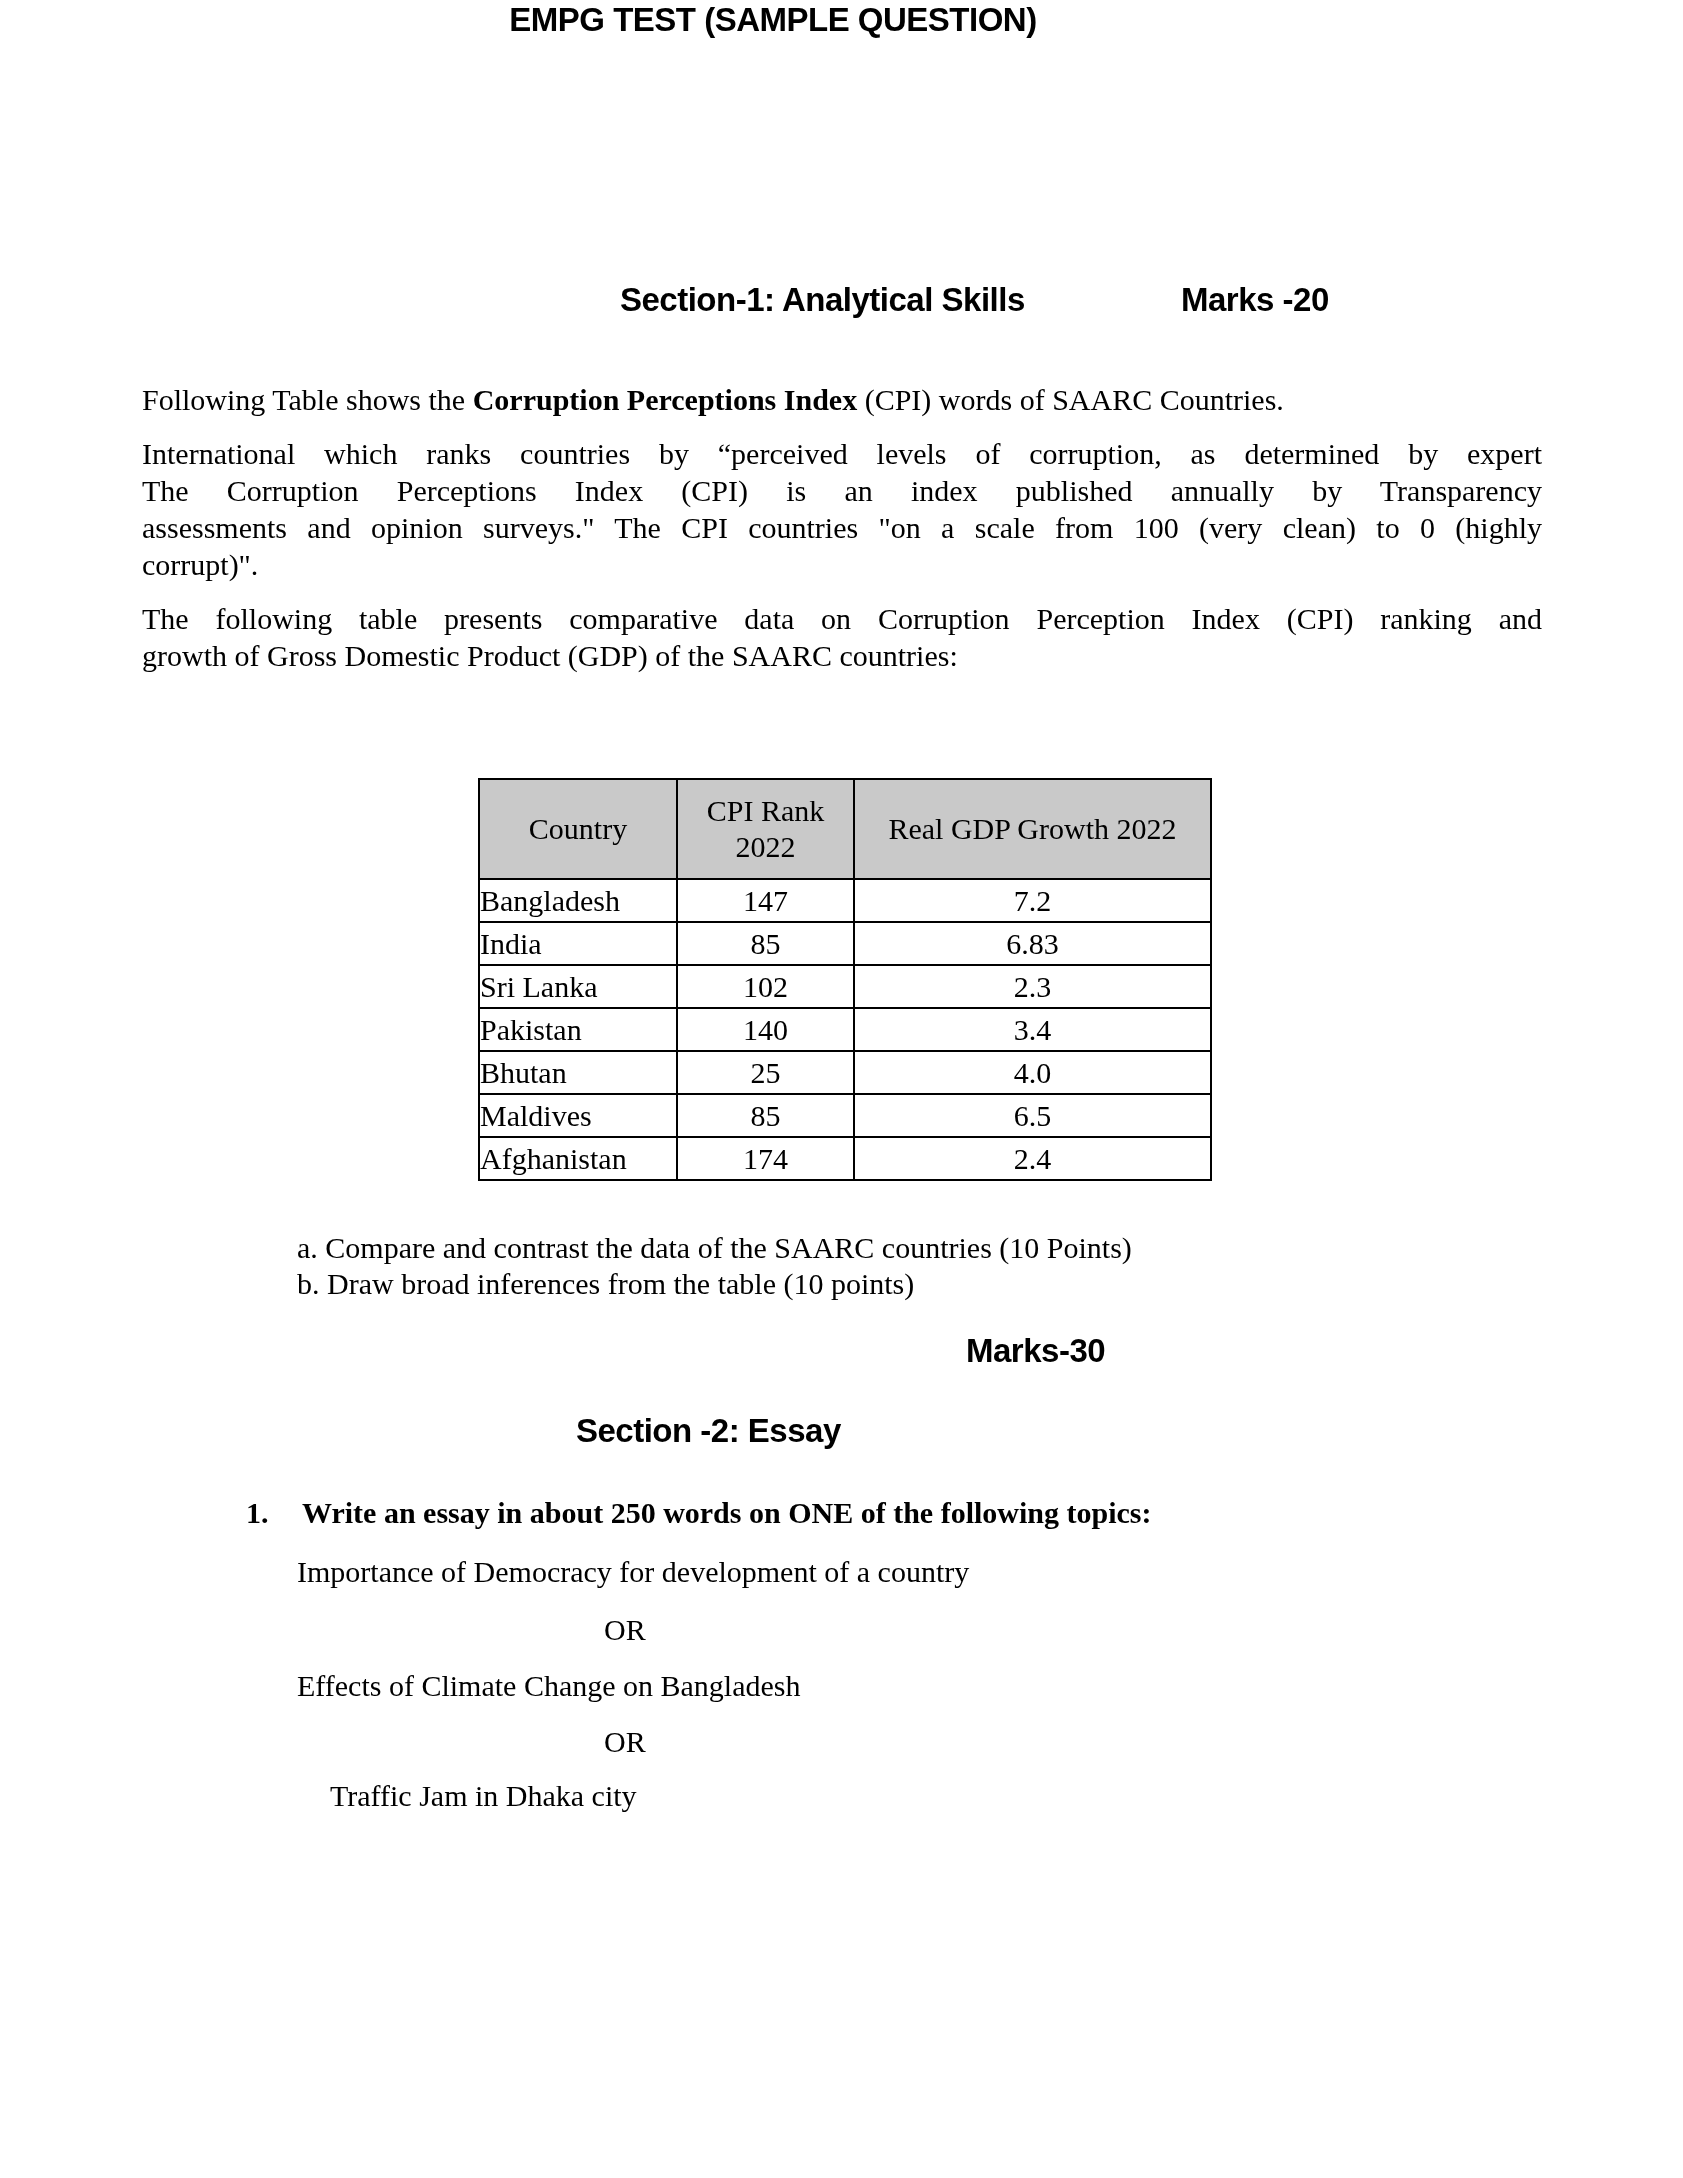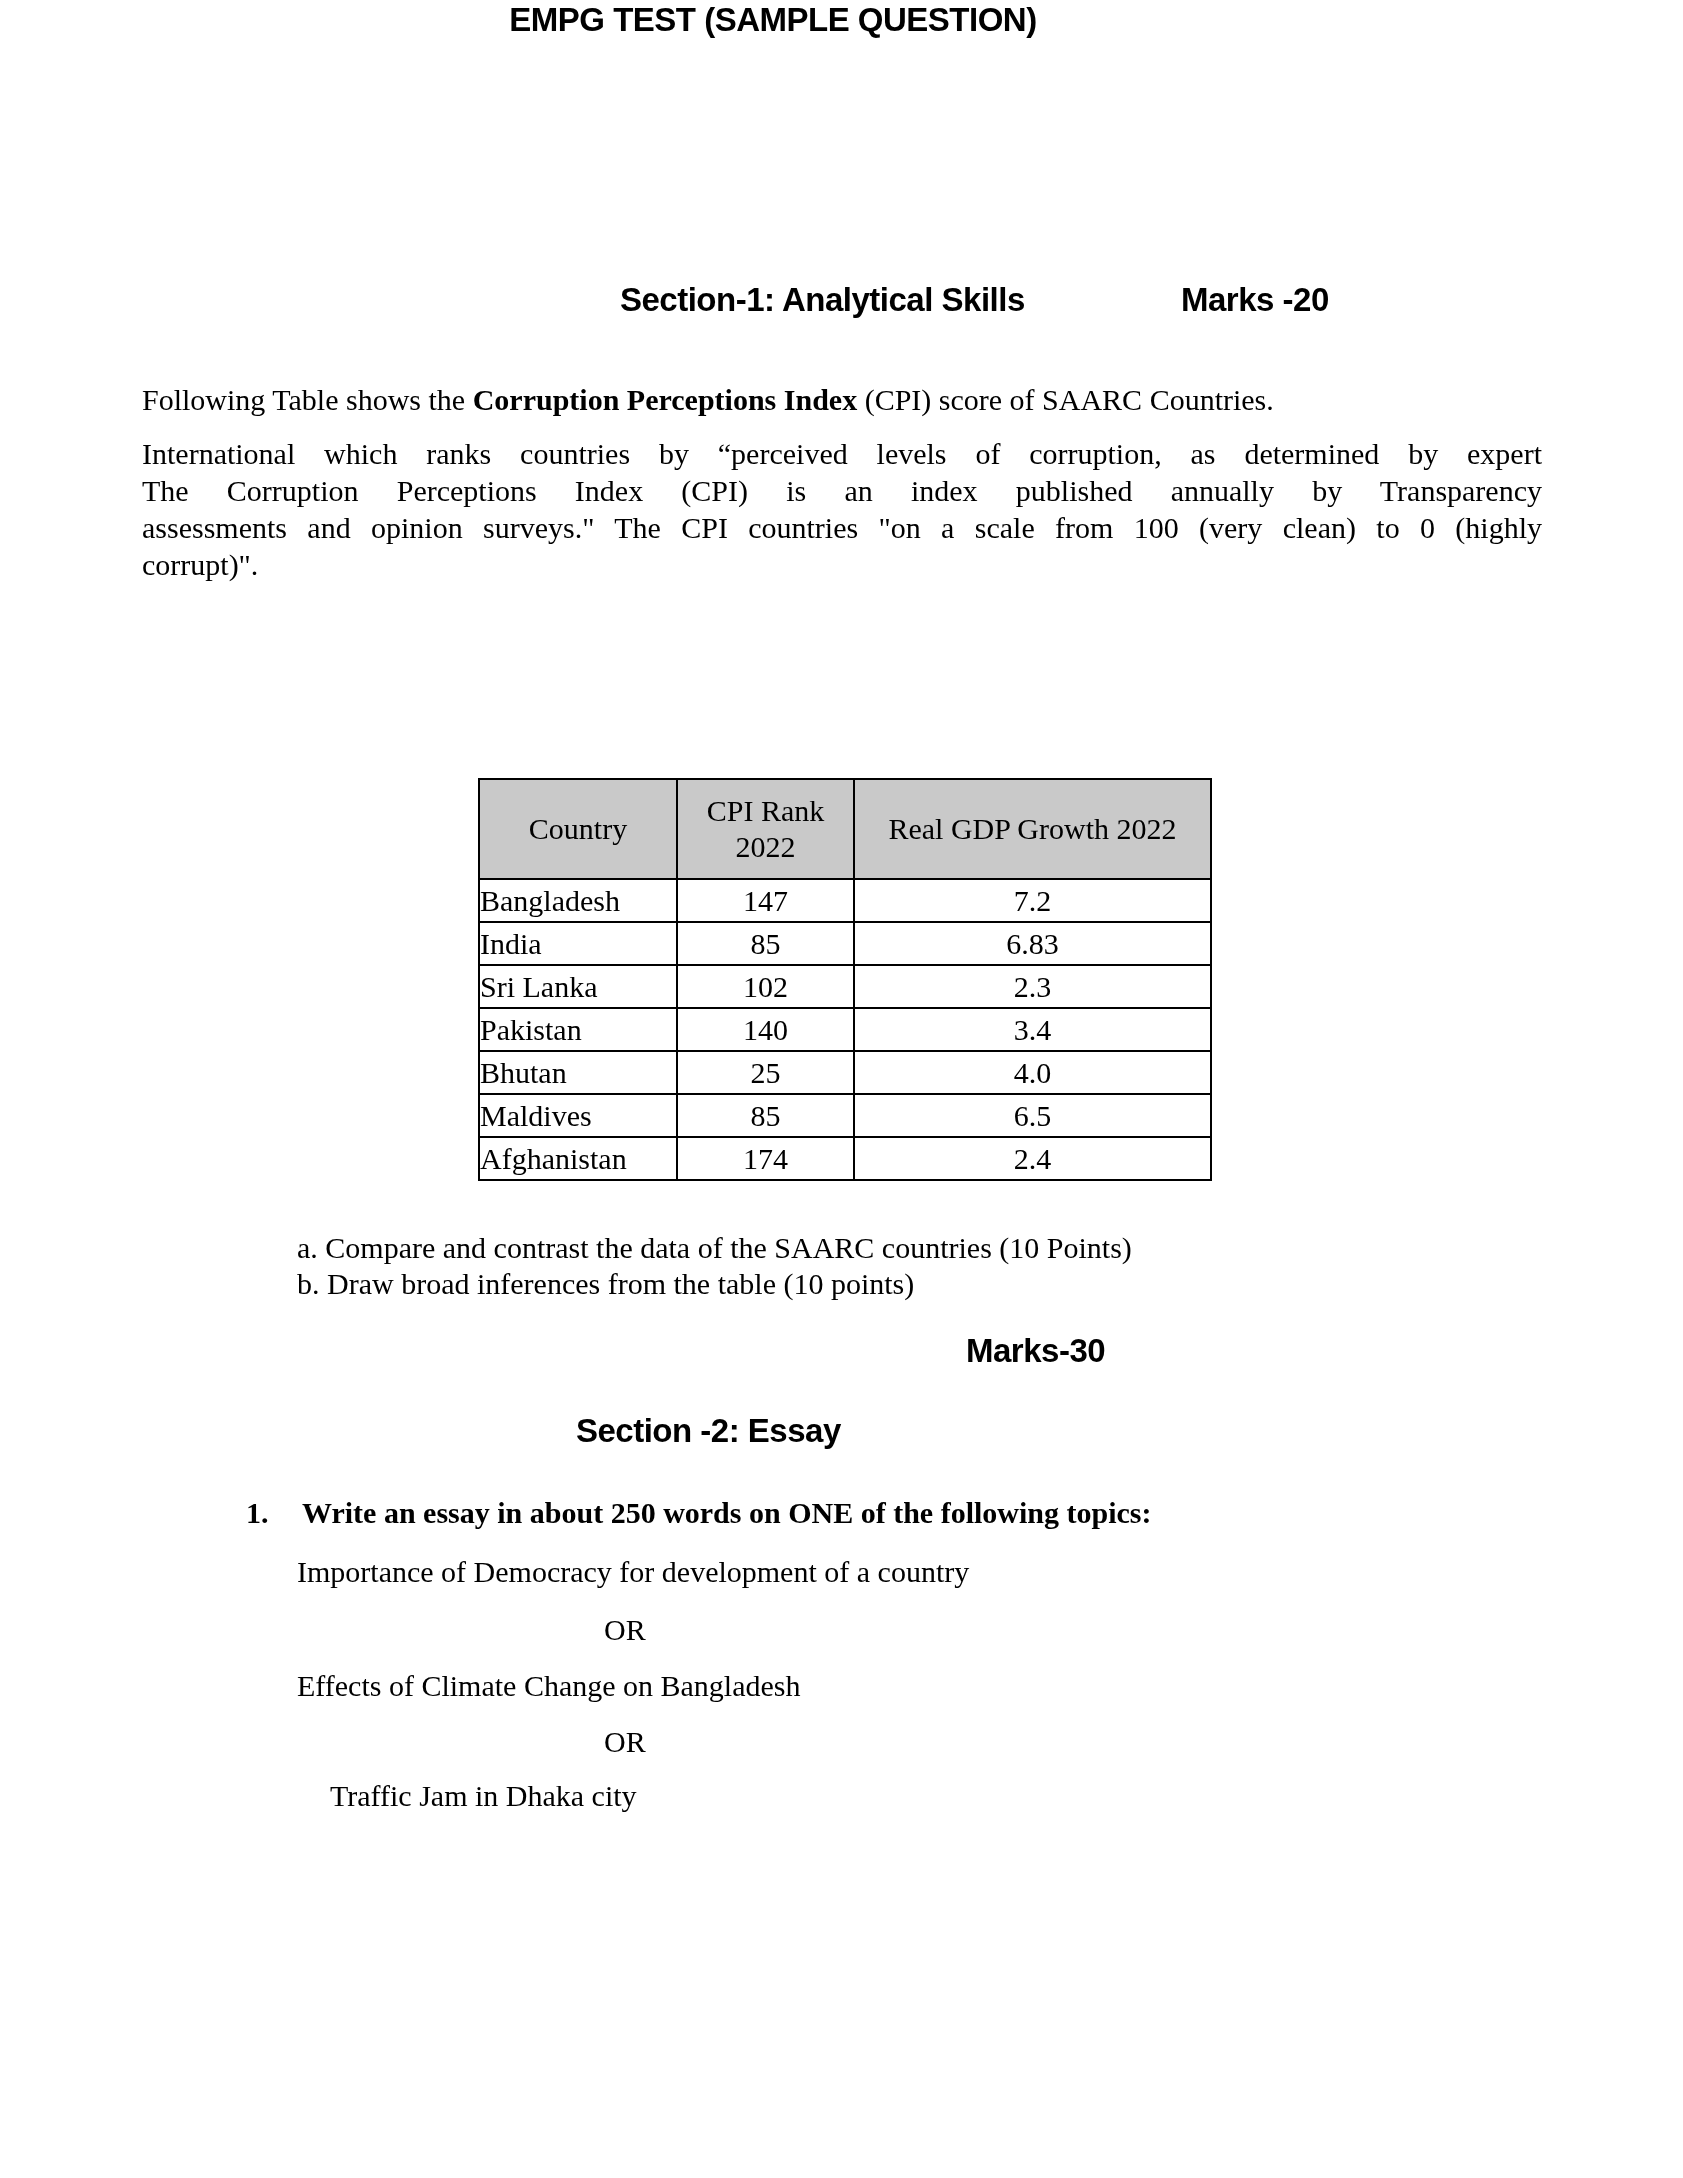--- a/index.html
+++ b/index.html
@@ -81,29 +81,33 @@
 </head>
 <body>
 
 <div class="page">
 
   <div class="abs title-row heading">EMPG TEST (SAMPLE QUESTION)</div>
 
   <div class="abs heading" style="left:620px; top:280px;">Section-1: Analytical Skills</div>
   <div class="abs heading" style="left:1181px; top:280px;">Marks -20</div>
 
-  <div class="abs para body-text nowrap" style="top:381px;"><span>Following Table shows the </span><span class="bold">Corruption Perceptions Index</span><span> (CPI) score of SAARC Countries.</span></div>
+  <div class="abs para body-text nowrap" style="top:381px;"><span>Following Table shows the </span><span class="bold">Corruption Perceptions Index</span><span> (CPI) words of SAARC Countries.</span></div>
 
   <div class="abs para body-text" style="top:435px;">
     <div class="line-just">International which ranks countries by “perceived levels of corruption, as determined by expert</div>
     <div class="line-just">The Corruption Perceptions Index (CPI) is an index published annually by Transparency</div>
     <div class="line-just">assessments and opinion surveys." The CPI countries "on a scale from 100 (very clean) to 0 (highly</div>
     <div>corrupt)".</div>
   </div>
 
+  <div class="abs para body-text" style="top:600px;">
+    <div class="line-just">The following table presents comparative data on Corruption Perception Index (CPI) ranking and</div>
+    <div>growth of Gross Domestic Product (GDP) of the SAARC countries:</div>
+  </div>
 
   <table class="cpi abs" style="left:478px; top:750px;">
     <thead>
       <tr>
         <th class="col-country">Country</th>
         <th class="col-rank">CPI Rank 2022</th>
         <th class="col-gdp">Real GDP Growth 2022</th>
       </tr>
     </thead>
     <tbody>

